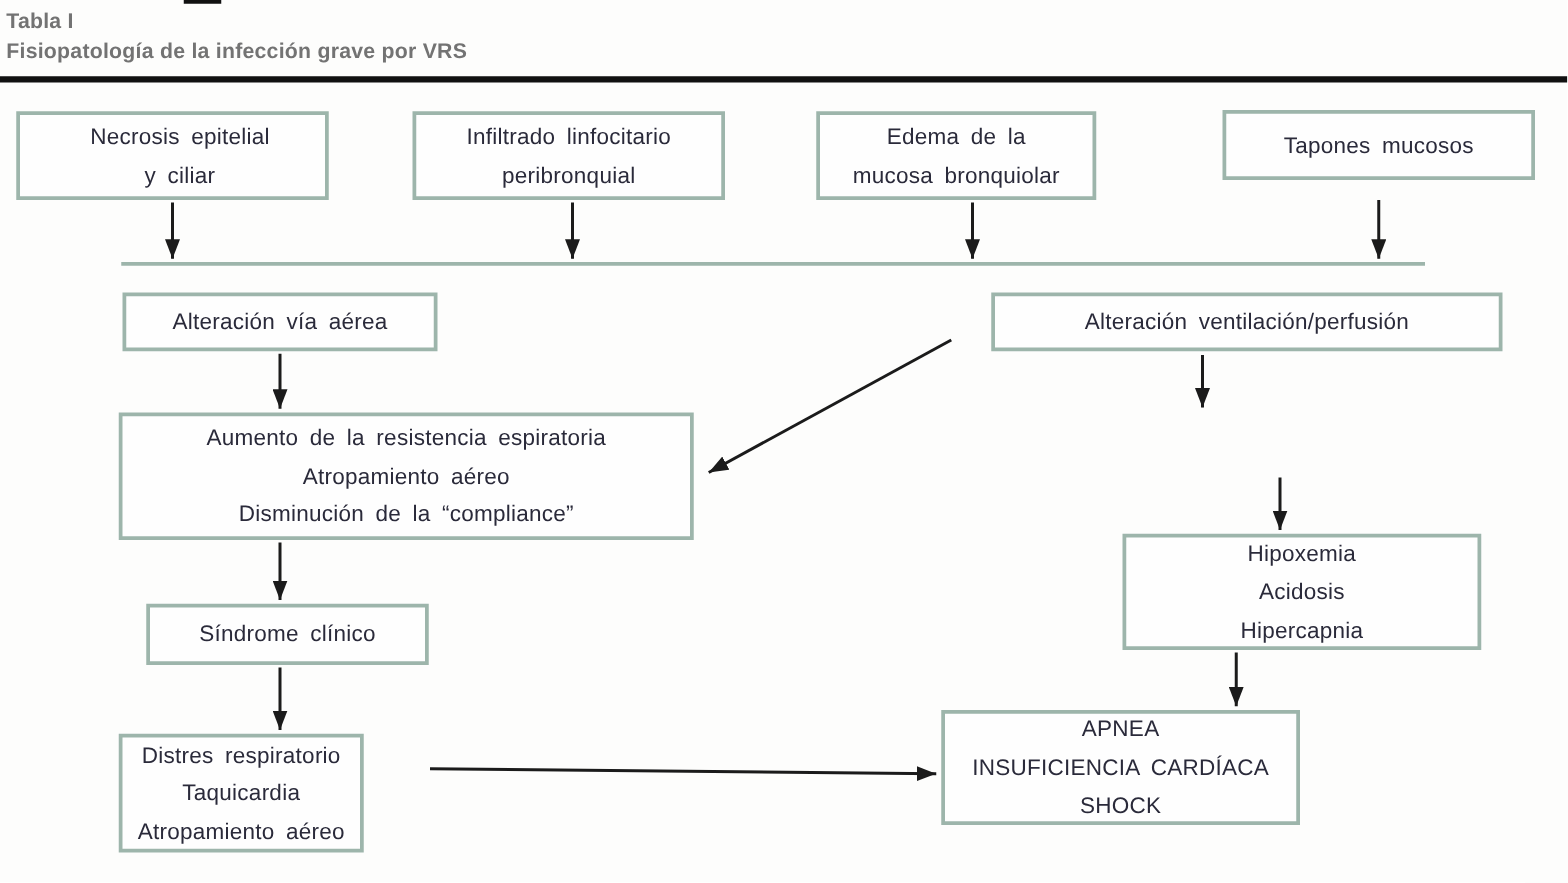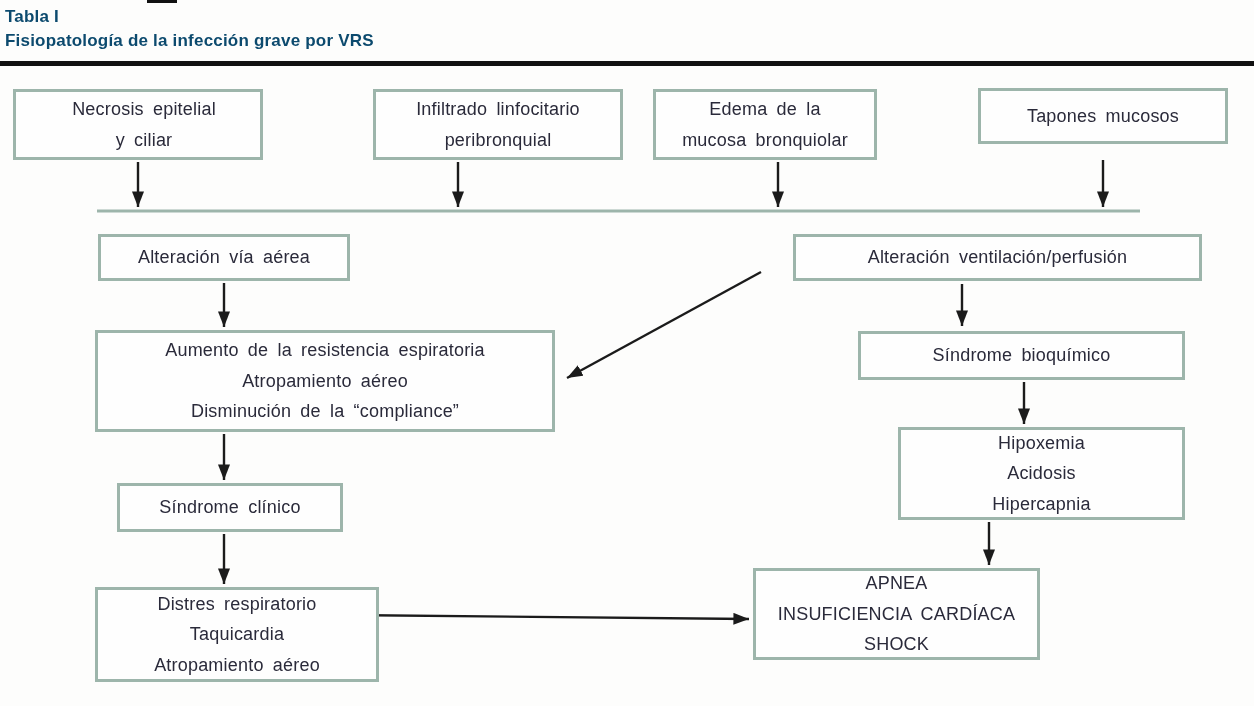--- a/index.html
+++ b/index.html
@@ -1,21 +1,21 @@
 <!DOCTYPE html>
 <html style="--box_border: #9db5ab; --ink: #2a2a3a; --arrow: #1b1b1b; --rule: #111111;"><head>
 <meta charset="utf-8">
 <style>
   html,body { margin:0; padding:0; background:#ffffff; }
   .page {
     position:relative; width:1254px; height:706px;
     background:#fdfdfc; overflow:hidden;
     font-family:"Liberation Sans", sans-serif;
   }
-  .title-line { position:absolute; left:5px; font-weight:bold; color:#0c4a6e; font-size:17px; letter-spacing:.2px; }
+  .title-line { position:absolute; left:5px; font-weight:bold; color:#737373; font-size:17px; letter-spacing:.2px; }
   .title-line.l1 { top:7px; }
   .title-line.l2 { top:31px; }
   .header-rule { position:absolute; left:0; top:61px; width:1254px; height:5px; background:var(--rule,#111); }
   .scan-artifact { position:absolute; left:147px; top:0; width:30px; height:3px; background:#111; }
   .node {
     position:absolute; box-sizing:border-box;
     border:3px solid var(--box_border,#9db5ab);
     background:#fefefe;
     display:flex; align-items:center; justify-content:center;
     text-align:center; white-space:pre-line;
@@ -55,39 +55,38 @@
     <line class="arrow" x1="962" y1="284" x2="962" y2="326" marker-end="url(#ah)"></line>
     <line class="arrow" x1="1024" y1="382" x2="1024" y2="424" marker-end="url(#ah)"></line>
     <line class="arrow" x1="224" y1="434" x2="224" y2="480" marker-end="url(#ah)"></line>
     <line class="arrow" x1="224" y1="534" x2="224" y2="584" marker-end="url(#ah)"></line>
     <line class="arrow" x1="989" y1="522" x2="989" y2="565" marker-end="url(#ah)"></line>
     <line class="arrow" x1="344" y1="615" x2="749" y2="619" marker-end="url(#ah)"></line>
   </svg>
 
   <div class="node" style="left:13px;  top:89px;  width:250px; height:71px;padding-left:12px;">Necrosis epitelial
 y ciliar</div>
-  <div class="node" style="left:330px; top:89px;  width:250px; height:71px;margin-left:43px;">Infiltrado linfocitario
+  <div class="node" style="left:330px; top:89px;  width:250px; height:71px;">Infiltrado linfocitario
 peribronquial</div>
   <div class="node" style="left:653px; top:89px;  width:224px; height:71px;">Edema de la
 mucosa bronquiolar</div>
   <div class="node" style="left:978px; top:88px;  width:250px; height:56px;">Tapones mucosos</div>
 
   <div class="node" style="left:98px;  top:234px; width:252px; height:47px;">Alteración vía aérea</div>
   <div class="node" style="left:793px; top:234px; width:409px; height:47px;">Alteración ventilación/perfusión</div>
 
   <div class="node" style="left:95px;  top:330px; width:460px; height:102px;">Aumento de la resistencia espiratoria
 Atropamiento aéreo
 Disminución de la “compliance”</div>
-  <div class="node" style="left:858px; top:331px; width:327px; height:49px;">Síndrome bioquímico</div>
 
   <div class="node" style="left:898px; top:427px; width:287px; height:93px;">Hipoxemia
 Acidosis
 Hipercapnia</div>
   <div class="node" style="left:117px; top:483px; width:226px; height:49px;">Síndrome clínico</div>
 
-  <div class="node" style="left:95px;  top:587px; width:284px; height:95px;">Distres respiratorio
+  <div class="node" style="left:95px;  top:587px; width:196px; height:95px;">Distres respiratorio
 Taquicardia
 Atropamiento aéreo</div>
   <div class="node" style="left:753px; top:568px; width:287px; height:92px;">APNEA
 INSUFICIENCIA CARDÍACA
 SHOCK</div>
 
 </div>
 
 </body></html>

